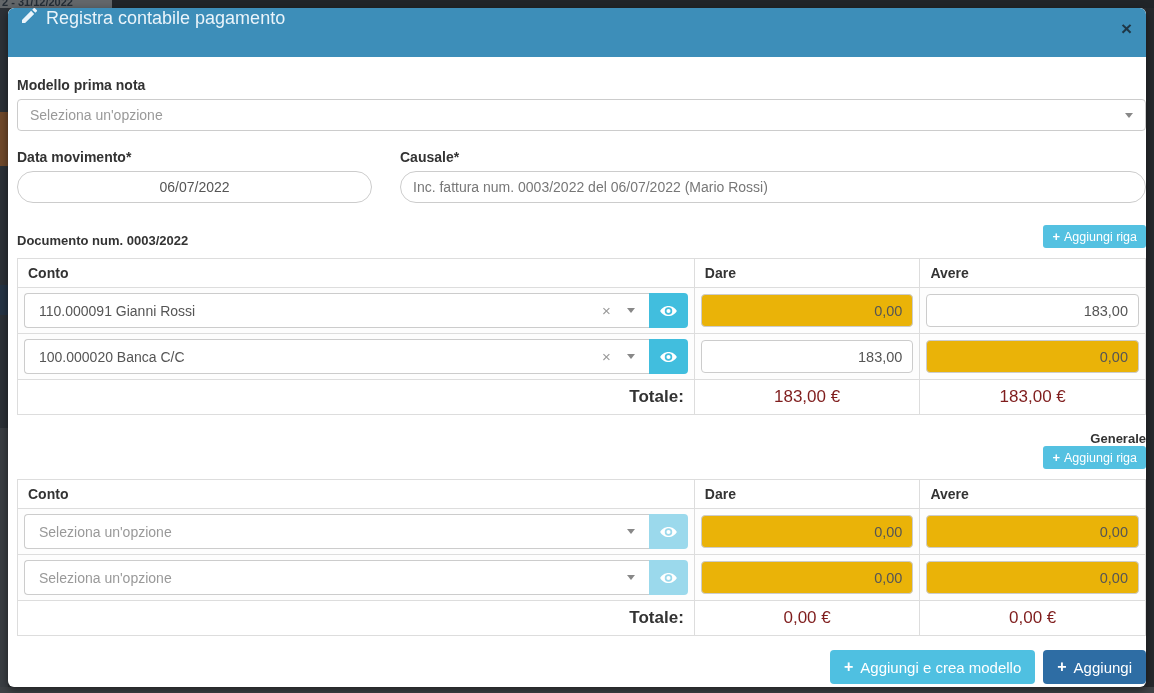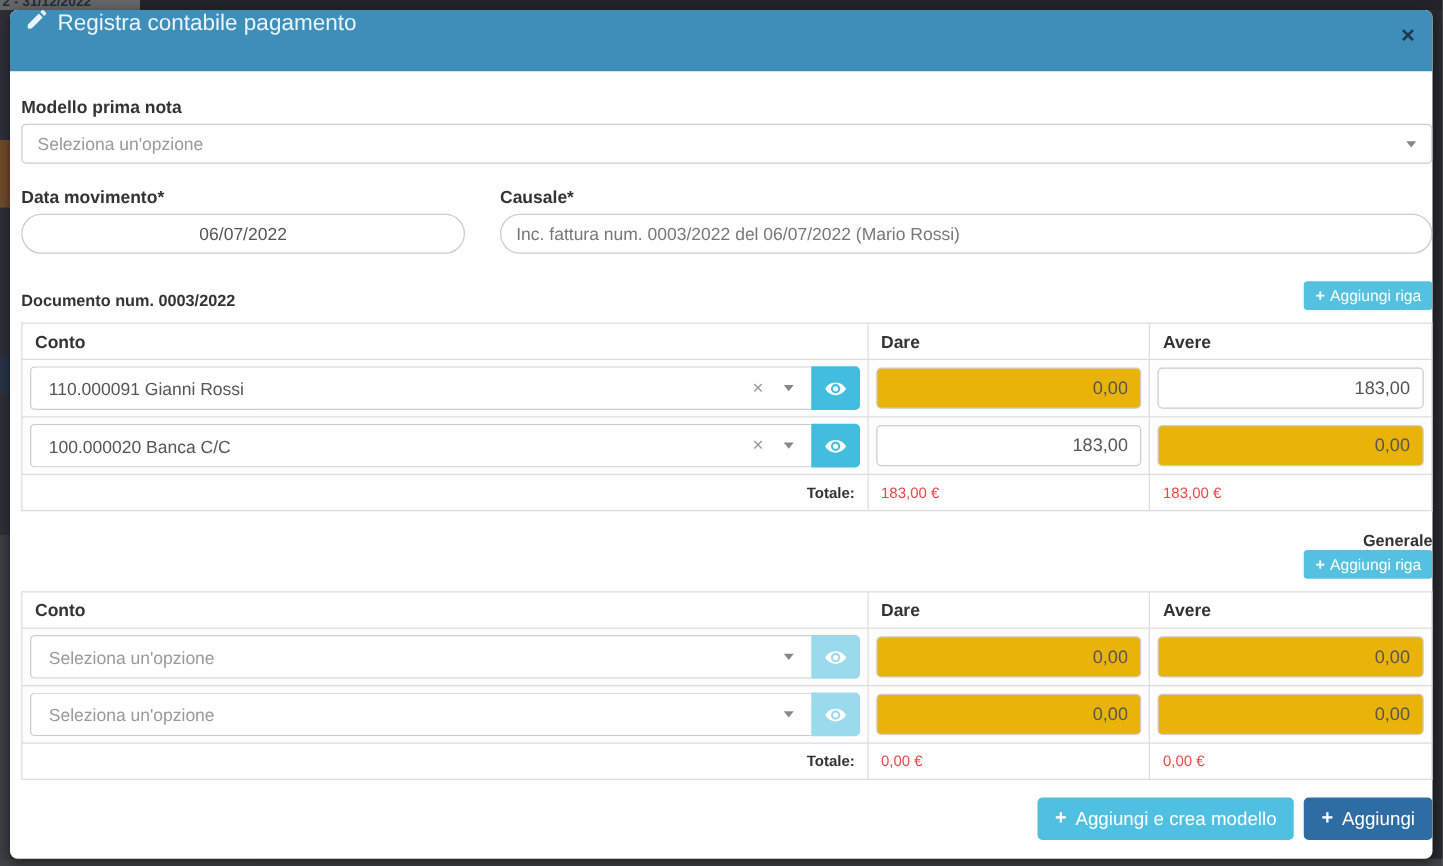--- a/index.html
+++ b/index.html
@@ -97,23 +97,23 @@
   }
   .eye-btn.off { background: #9bd9ec; }
 
   input.amount {
     width: 100%; height: 33px; border: 1px solid #ccc; border-radius: 4px;
     text-align: right; padding: 0 10px; font-size: 14.5px; color: #555;
     font-family: "Liberation Sans", sans-serif; background: #fff; outline: none; display: block;
   }
   input.amount.dis { background: #eab308; }
 
-  tr.total-row td { padding: 7px 10px; background: #fff; font-size: 12px; }
+  tr.total-row td { padding: 7px 10px; background: #fff; font-size: 17px; }
   .total-label { text-align: right; font-weight: 700; color: #333; }
-  .total-val { text-align: left; color: #ef4444; }
+  .total-val { text-align: center; color: #7f1d1d; }
 
   .modal-footer { display: flex; justify-content: flex-end; gap: 8px; margin-top: 14px; padding-bottom: 12px; }
   .btn {
     border: none; border-radius: 4px; color: #fff; font-size: 15px; height: 34px;
     padding: 0 14px; display: flex; align-items: center; gap: 7px; cursor: pointer;
     font-family: "Liberation Sans", sans-serif;
   }
   .btn .plus { font-weight: 700; font-size: 16px; }
   .btn-light-blue { background: #4fc0e1; }
   .btn-primary { background: #2e6da4; }

